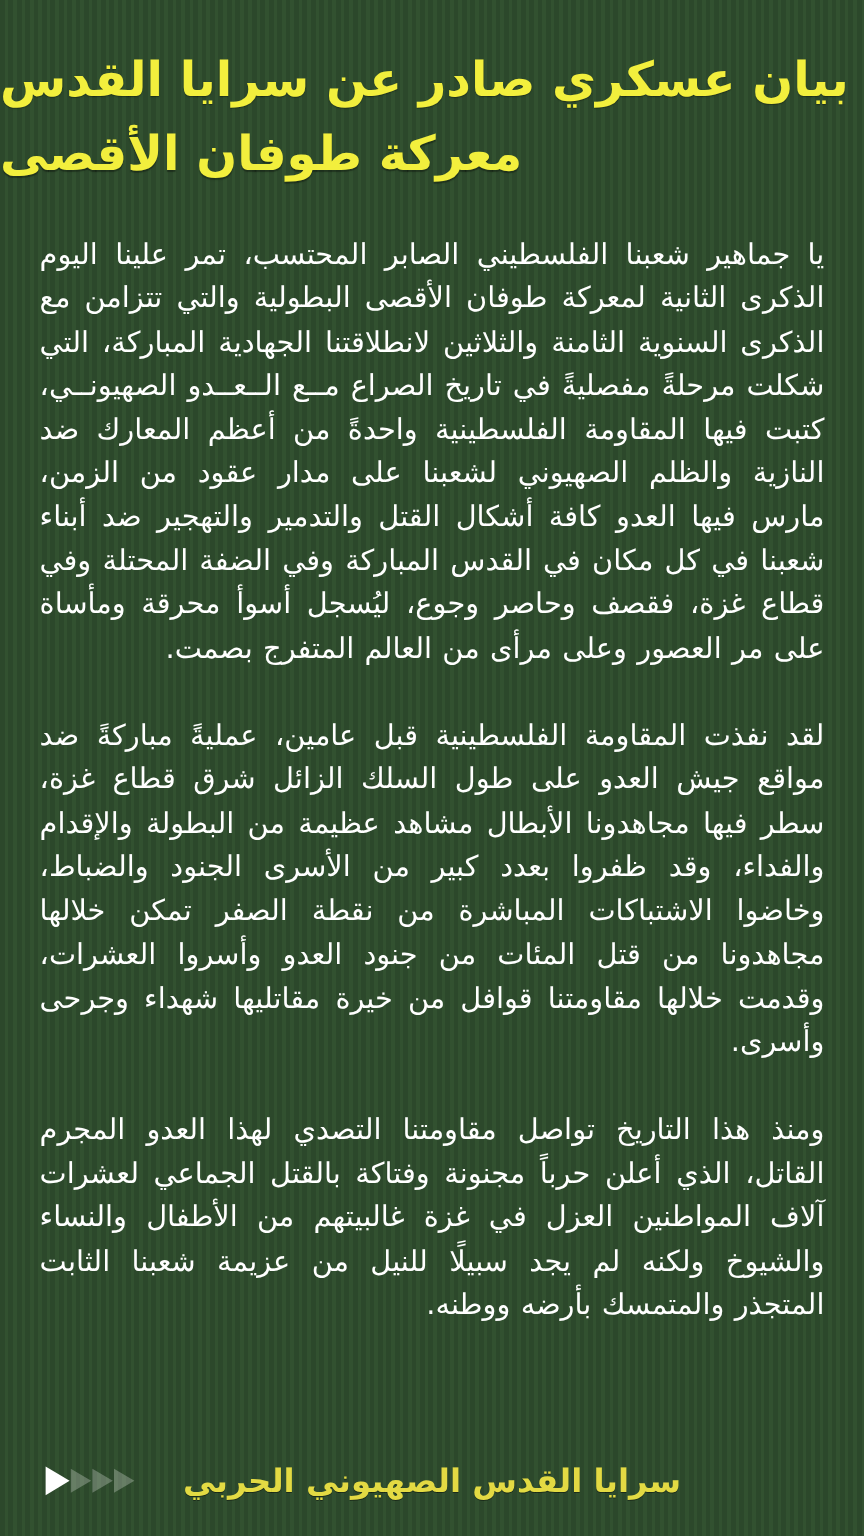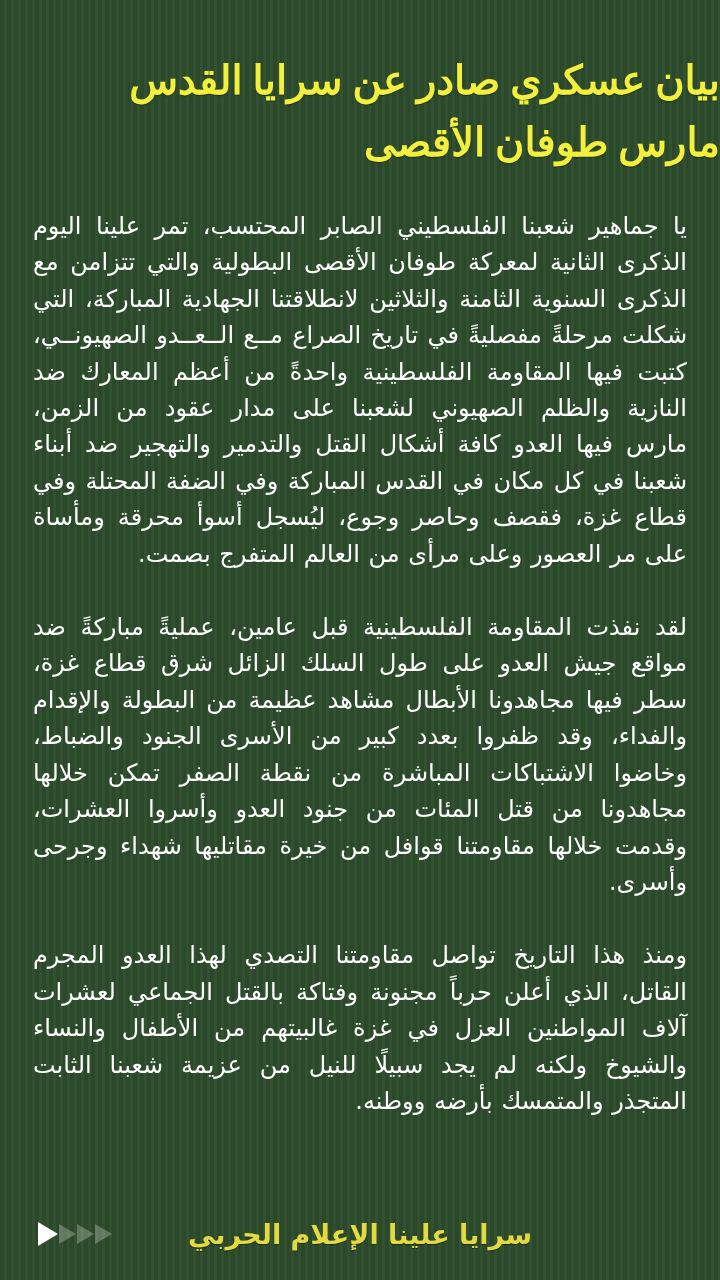--- a/index.html
+++ b/index.html
@@ -20,23 +20,22 @@
     direction: rtl;
     
     background-color: #2e4b2c;
     background-image: repeating-linear-gradient(
       90deg,
       #2c482b 0px, #2c482b 4px,
       #325130 4px, #325130 7px
     );
   }
   .title-block {
-    padding-top: 50px;
-    text-align: right;
-    font-family: Liberation Serif, serif;
+    padding-top: 36px;
+    text-align: left;
   }
   .title-line {
     margin: 0;
     color: #f2ef3d;
     font-size: 40px;
     line-height: 62px;
     font-weight: bold;
     letter-spacing: 0;
     text-shadow: 0 1px 1px rgba(0,0,0,0.35);
   }
@@ -97,31 +96,31 @@
     border-left: 20px solid #ffffff;
   }
 </style>
 </head>
 <body>
 
 <div class="page">
 
   <header class="title-block">
     <h1 class="title-line">بيان عسكري صادر عن سرايا القدس</h1>
-    <h1 class="title-line">مارس طوفان الأقصى</h1>
+    <h1 class="title-line">معركة طوفان الأقصى</h1>
   </header>
 
   <main class="body-block">
     <p class="body-paragraph">يا جماهير شعبنا الفلسطيني الصابر المحتسب، تمر علينا اليوم الذكرى الثانية لمعركة طوفان الأقصى البطولية والتي تتزامن مع الذكرى السنوية الثامنة والثلاثين لانطلاقتنا الجهادية المباركة، التي شكلت مرحلةً مفصليةً في تاريخ الصراع مــع الــعــدو الصهيونــي، كتبت فيها المقاومة الفلسطينية واحدةً من أعظم المعارك ضد النازية والظلم الصهيوني لشعبنا على مدار عقود من الزمن، مارس فيها العدو كافة أشكال القتل والتدمير والتهجير ضد أبناء شعبنا في كل مكان في القدس المباركة وفي الضفة المحتلة وفي قطاع غزة، فقصف وحاصر وجوع، ليُسجل أسوأ محرقة ومأساة على مر العصور وعلى مرأى من العالم المتفرج بصمت.</p>
     <p class="body-paragraph">لقد نفذت المقاومة الفلسطينية قبل عامين، عمليةً مباركةً ضد مواقع جيش العدو على طول السلك الزائل شرق قطاع غزة، سطر فيها مجاهدونا الأبطال مشاهد عظيمة من البطولة والإقدام والفداء، وقد ظفروا بعدد كبير من الأسرى الجنود والضباط، وخاضوا الاشتباكات المباشرة من نقطة الصفر تمكن خلالها مجاهدونا من قتل المئات من جنود العدو وأسروا العشرات، وقدمت خلالها مقاومتنا قوافل من خيرة مقاتليها شهداء وجرحى وأسرى.</p>
     <p class="body-paragraph">ومنذ هذا التاريخ تواصل مقاومتنا التصدي لهذا العدو المجرم القاتل، الذي أعلن حرباً مجنونة وفتاكة بالقتل الجماعي لعشرات آلاف المواطنين العزل في غزة غالبيتهم من الأطفال والنساء والشيوخ ولكنه لم يجد سبيلًا للنيل من عزيمة شعبنا الثابت المتجذر والمتمسك بأرضه ووطنه.</p>
   </main>
 
   <footer class="footer-block">
-    <div class="media-logo">سرايا علينا الإعلام الحربي</div>
+    <div class="media-logo">سرايا القدس الصهيوني الحربي</div>
     <div class="arrows">
       <span class="tri t4"></span>
       <span class="tri t3"></span>
       <span class="tri t2"></span>
       <span class="tri t1"></span>
     </div>
   </footer>
 
 </div>
 

